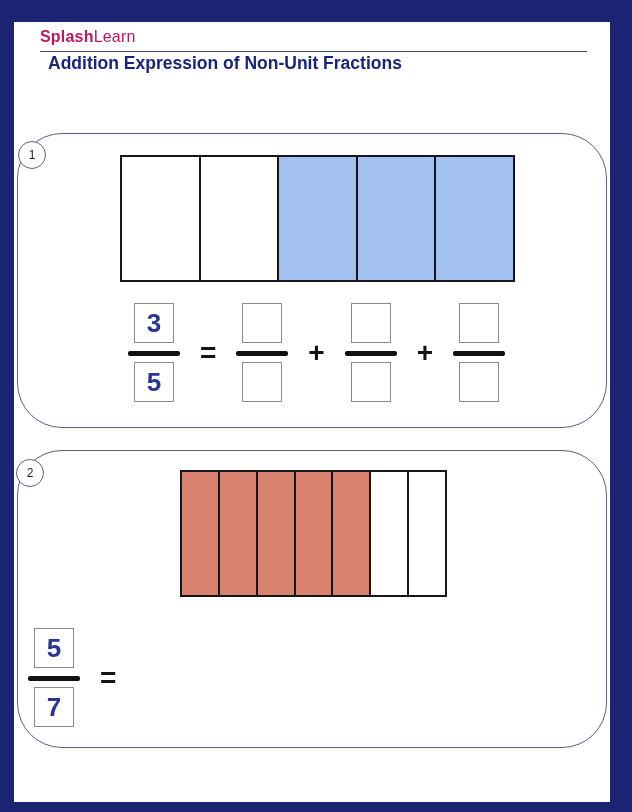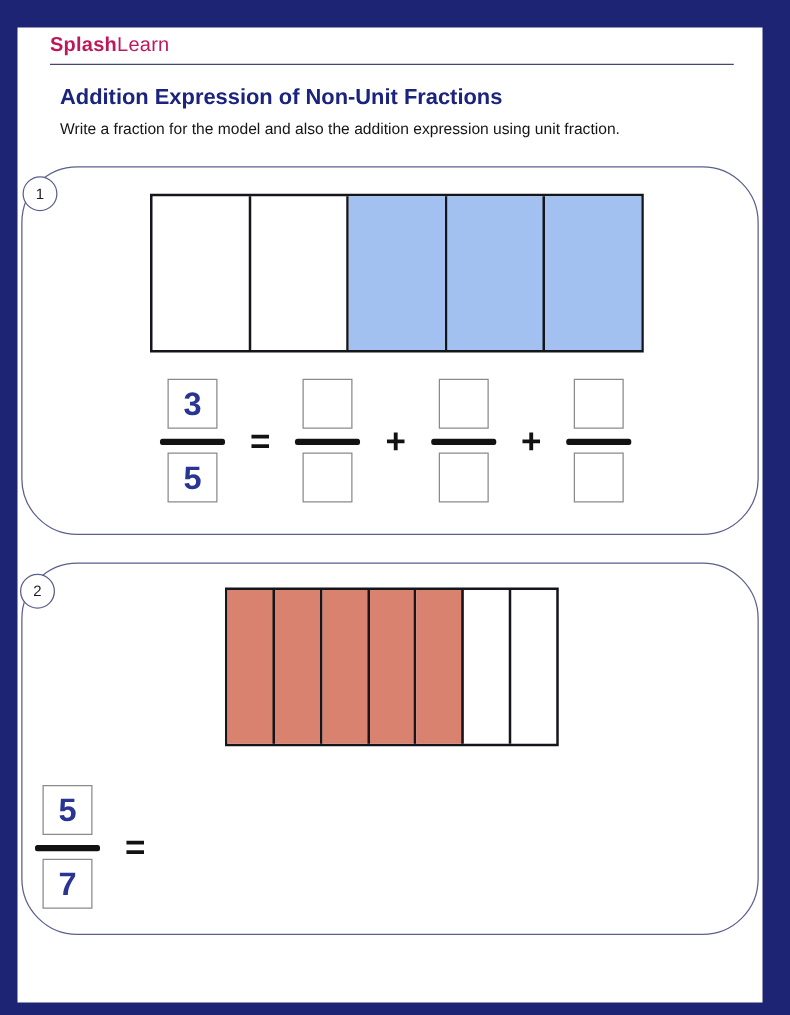--- a/index.html
+++ b/index.html
@@ -11,21 +11,21 @@
   }
   .sheet{
     position:absolute;left:14px;top:22px;width:596px;height:780px;
     background:#ffffff;
   }
   
   .logo{position:absolute;left:26px;top:6px;font-size:16px;letter-spacing:.2px;color:#be185d;}
   .logo .b{font-weight:700;}
   .logo .l{font-weight:400;}
   .header-rule{position:absolute;left:26px;top:29px;width:547px;height:0;border-top:1.5px solid #44486e;}
-  .page-title{position:absolute;left:34px;top:45px;font-size:17.5px;font-weight:700;color:#1a237e;}
+  .page-title{position:absolute;left:34px;top:31px;font-size:17.5px;font-weight:700;color:#1a237e;}
   .instructions{position:absolute;left:34px;top:74px;font-size:12.5px;color:#161616;}
   
   .card{
     position:absolute;left:3px;width:590px;
     border:1.5px solid #5b5f8c;border-radius:45px;background:#ffffff;
     box-sizing:border-box;
   }
   .card1{top:111px;height:295px;}
   .card2{top:428px;height:298px;}
   .badge{
@@ -67,21 +67,20 @@
 </head>
 <body>
 
 <div class="sheet">
 
   <div class="logo">
     <span class="b">Splash</span><span class="l">Learn</span>
   </div>
   <div class="header-rule"></div>
   <div class="page-title">Addition Expression of Non-Unit Fractions</div>
-  <div class="instructions">Write a fraction for the model and also the addition expression using unit fraction.</div>
 
   <section class="card card1"></section>
   <div class="badge badge1">
     <span>1</span>
   </div>
   <div class="bar bar1">
       <div class="cell"></div>
       <div class="cell"></div>
       <div class="cell" style="background: rgb(163, 193, 240);"></div>
       <div class="cell" style="background: rgb(163, 193, 240);"></div>

